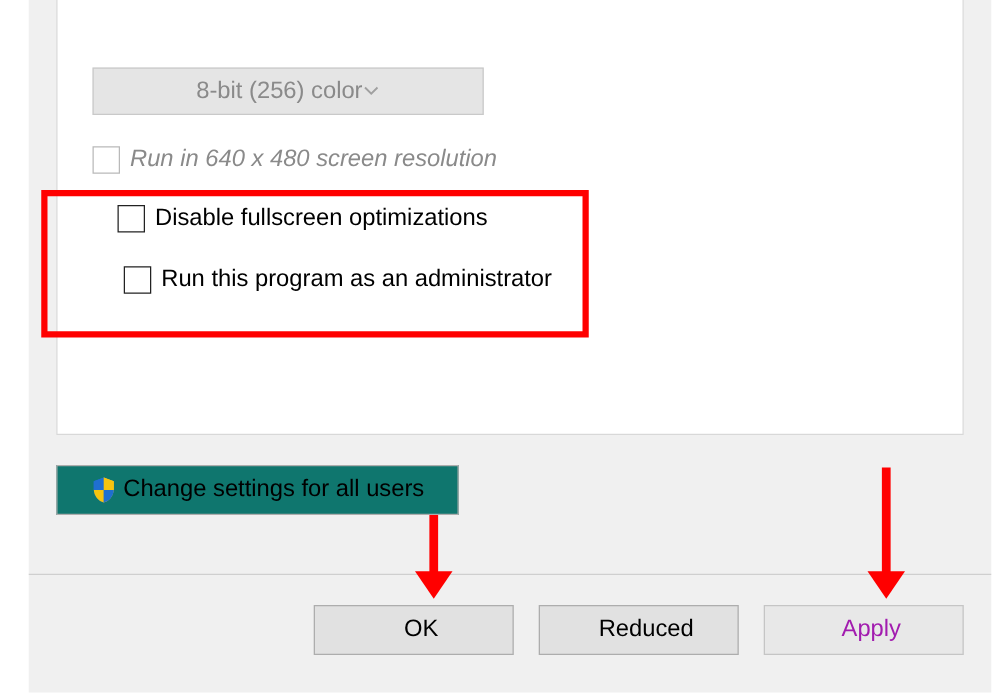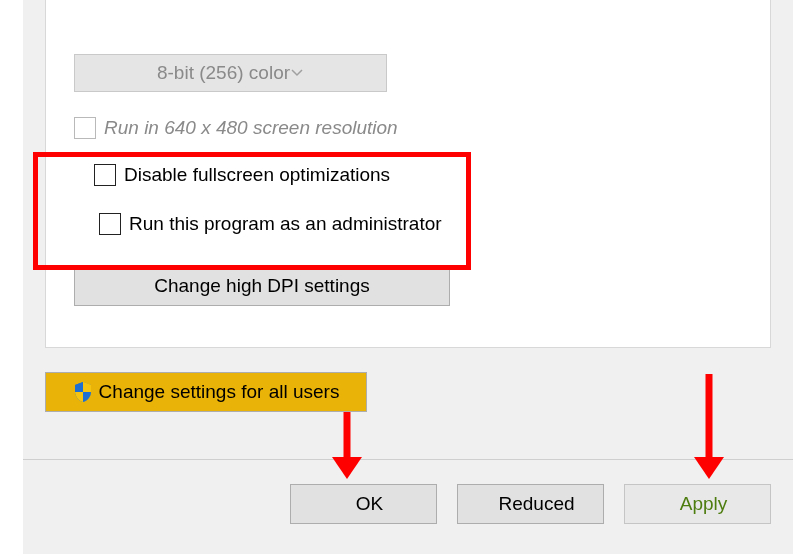--- a/index.html
+++ b/index.html
@@ -85,21 +85,21 @@
       display: flex;
       align-items: center;
       justify-content: center;
     }
     .btn-allusers {
       position: absolute;
       left: 22px;
       top: 372px;
       width: 322px;
       height: 40px;
-      background: #eab308;
+      background: #0f766e;
       border: 1px solid #adadad;
       display: flex;
       align-items: center;
       justify-content: center;
       font: inherit;
       gap: 6px;
       padding: 0 6px;
     }
     .shield {
       width: 20px; height: 22px; flex: 0 0 auto;
@@ -113,32 +113,32 @@
       background: #cfcfcf;
     }
     .btns-row {
       position: absolute;
       top: 484px;
       right: 22px;
       display: flex;
       gap: 20px;
     }
     .winbtn {
-      width: 147px;
+      width: 160px;
       height: 40px;
       background: #e1e1e1;
       border: 1px solid #adadad;
       font: inherit;
       display: flex;
       align-items: center;
       justify-content: center;
       padding-left: 12px;
     }
     .winbtn.disabled {
-      color: #4d7c0f;
+      color: #a21caf;
       border-color: #c5c5c5;
       background: #e8e8e8;
     }
     .highlight-rect {
       position: absolute;
       left: 33px;
       top: 152px;
       width: 438px;
       height: 118px;
       border: 5px solid #ff0000;
@@ -196,23 +196,20 @@
     <div class="row row-fullscreen">
       <span class="checkbox"></span>
       <span>Disable fullscreen optimizations</span>
     </div>
 
     <div class="row row-admin">
       <span class="checkbox"></span>
       <span>Run this program as an administrator</span>
     </div>
 
-    <button class="btn-dpi">
-      <span>Change high DPI settings</span>
-    </button>
 
   </div>
 
   <button class="btn-allusers">
     <span class="shield">
       <svg viewBox="0 0 20 22" width="20" height="22">
         <path d="M10 1 L18 4 V10 C18 16 14 20 10 21 C6 20 2 16 2 10 V4 Z" fill="#1f6fd0"></path>
         <path d="M10 1 L18 4 V10 C18 16 14 20 10 21 V1 Z" fill="#f6c40f"></path>
         <path d="M10 11 V21 C6 20 2 16 2 10 V11 Z" fill="#f6c40f"></path>
         <path d="M10 1 V11 H2 V4 Z" fill="#1f6fd0"></path>

